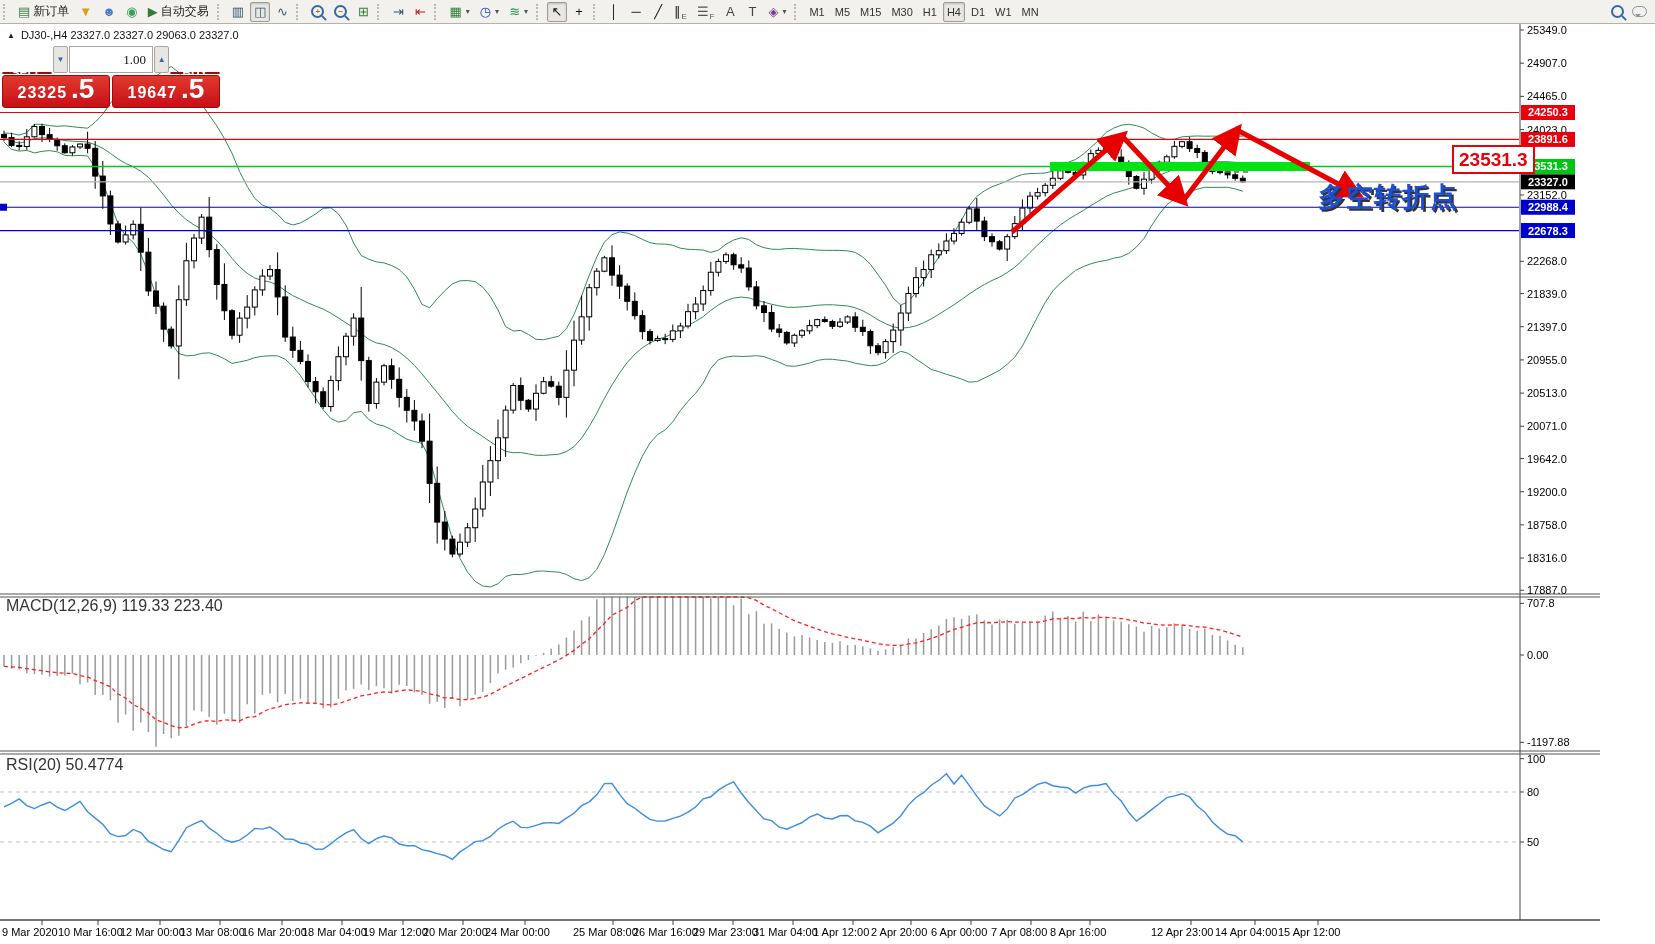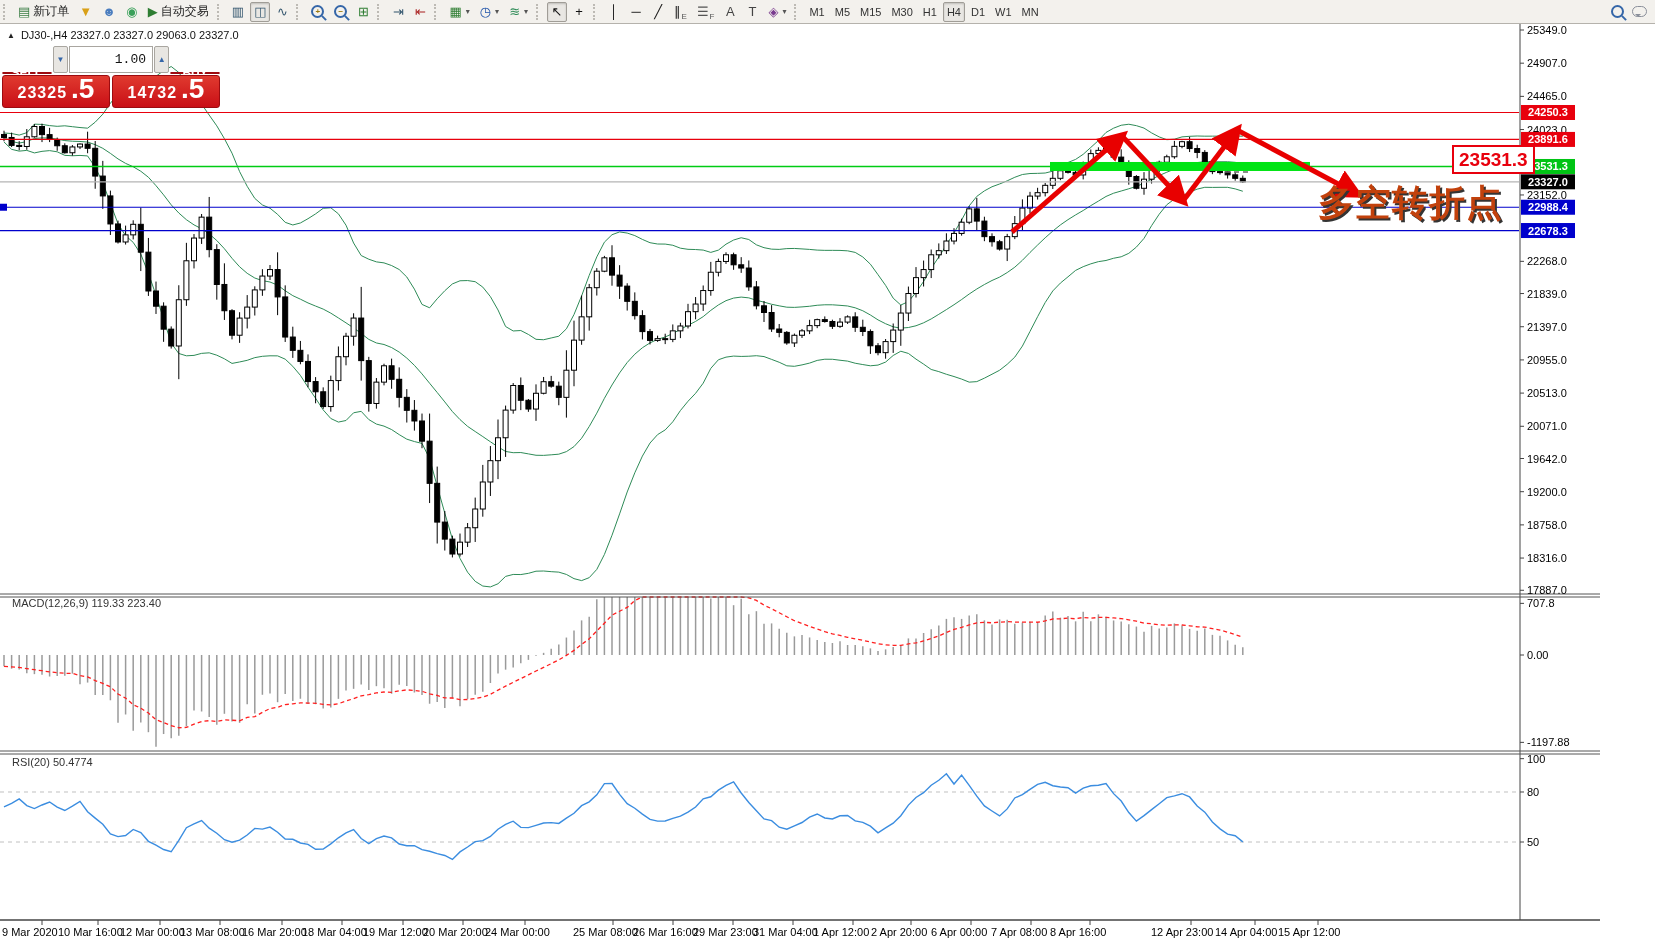--- a/index.html
+++ b/index.html
@@ -35,31 +35,31 @@
   
   #trade-panel{position:absolute;left:2px;top:46px;width:218px;}
   .tp-row1{display:flex;height:27px;gap:1px;}
   .tp-row2{display:flex;height:33px;gap:2px;margin-top:2px;}
   .tp-btn{background:linear-gradient(#e03a2f,#c90f16);color:#fff;border:1px solid #9d0b10;border-radius:3px;
           display:flex;align-items:center;justify-content:center;font-weight:bold;cursor:default;}
   .tp-sell,.tp-buy{width:54px;font-size:12px;margin-top:26px;}
   .tp-spin{width:15px;background:#e8e6e2;border:1px solid #a9a6a0;border-radius:2px;color:#3566a8;
            display:flex;align-items:center;justify-content:center;font-size:8px;}
   .tp-vol{width:70px;border:1px solid #a9a6a0;font-size:13px;text-align:right;padding:0 6px;color:#111;
-          font-family:Liberation Mono, monospace;}
+          font-family:Liberation Serif, serif;}
   .tp-price{flex:1;gap:4px;align-items:baseline;padding-bottom:3px;}
   .tp-price .main{font-size:16px;letter-spacing:1px;}
   .tp-price .frac{font-size:28px;line-height:26px;}
 
   
   #price-callout{position:absolute;left:1452px;top:145px;border:2px solid #e8000d;background:#fff;
                  color:#e8000d;font-size:19px;font-weight:bold;padding:0 5px;line-height:25px;}
-  #cn-note{position:absolute;left:1318px;top:179px;font-size:36px;font-weight:bold;color:#c2410c;
+  #cn-note{position:absolute;left:1318px;top:179px;font-size:27px;font-weight:bold;color:#1d4ed8;
            text-shadow:2px 2px 0 #343434;letter-spacing:1px;font-family:"Liberation Sans",sans-serif;}
-  .ind-label{position:absolute;left:12px;font-size:11px;color:#333;}
+  .ind-label{position:absolute;left:6px;font-size:16px;color:#333;}
 </style>
 </head>
 <body>
 <div id="app">
 
   <div id="toolbar">
       <span class="tb-grip"></span>
       <button class="tb-btn">
         <span class="tb-ic" style="color: rgb(58, 125, 68);">▤</span>
         <span class="tb-lab">新订单</span>
@@ -809,21 +809,21 @@
       <input class="tp-vol" value="1.00" style="">
       <div class="tp-spin">▲</div>
       <div class="tp-btn tp-buy">BUY</div>
     </div>
     <div class="tp-row2">
       <div class="tp-btn tp-price">
         <span class="main">23325</span>
           <span class="frac">.5</span>
       </div>
       <div class="tp-btn tp-price">
-        <span class="main">14732</span>
+        <span class="main">19647</span>
           <span class="frac">.5</span>
       </div>
     </div>
   </div>
 
   <div class="ind-label" style="top:597px">MACD(12,26,9) 119.33 223.40</div>
   <div class="ind-label" style="top:756px">RSI(20) 50.4774</div>
 
   <div id="price-callout">23531.3</div>
   <div id="cn-note">多空转折点</div>

